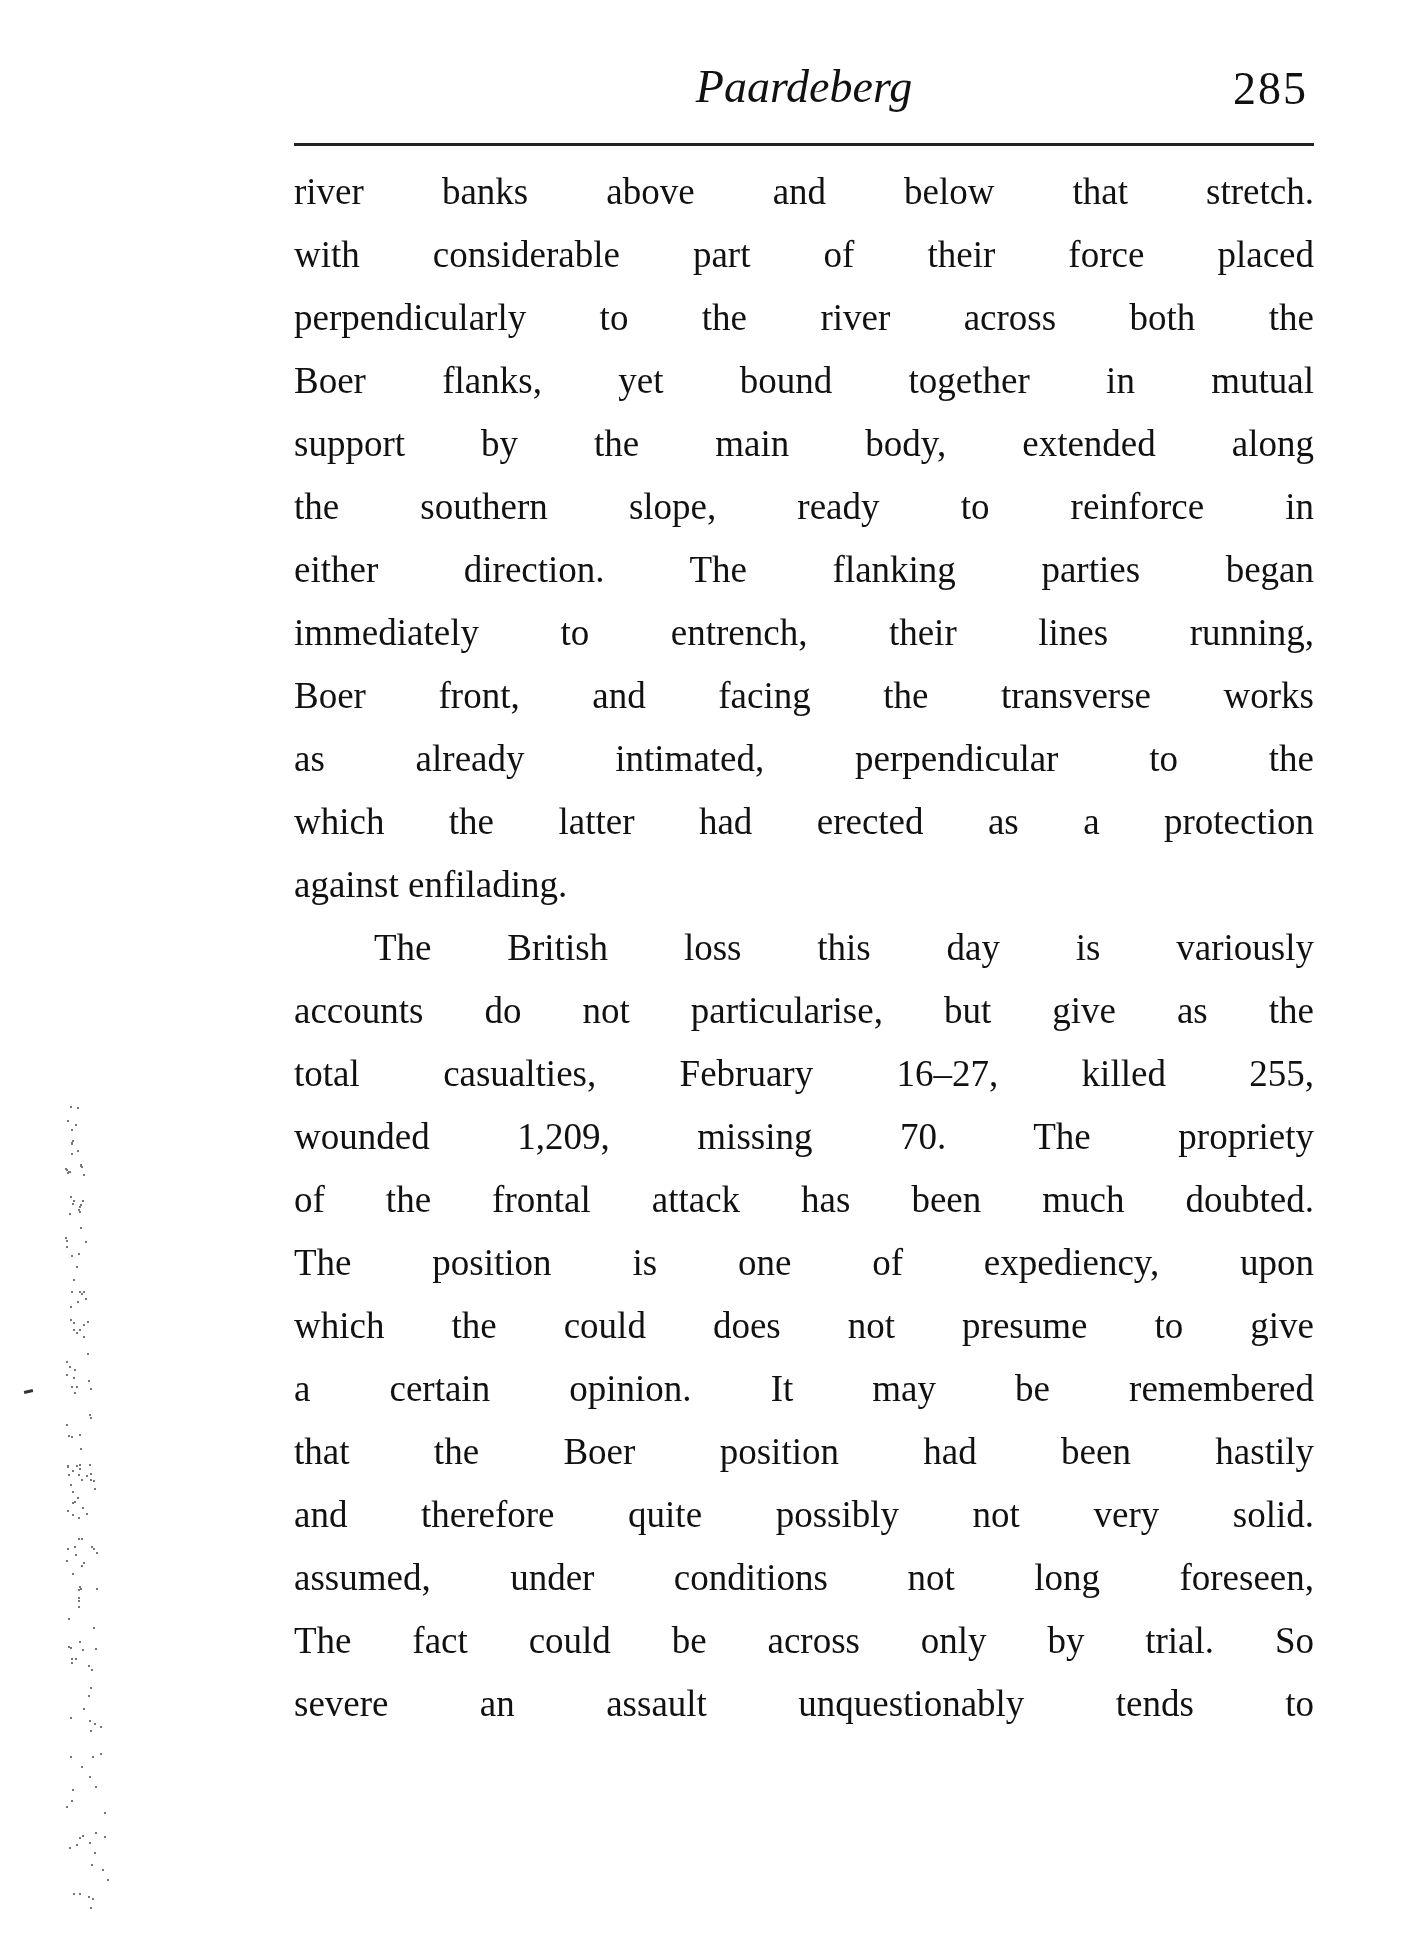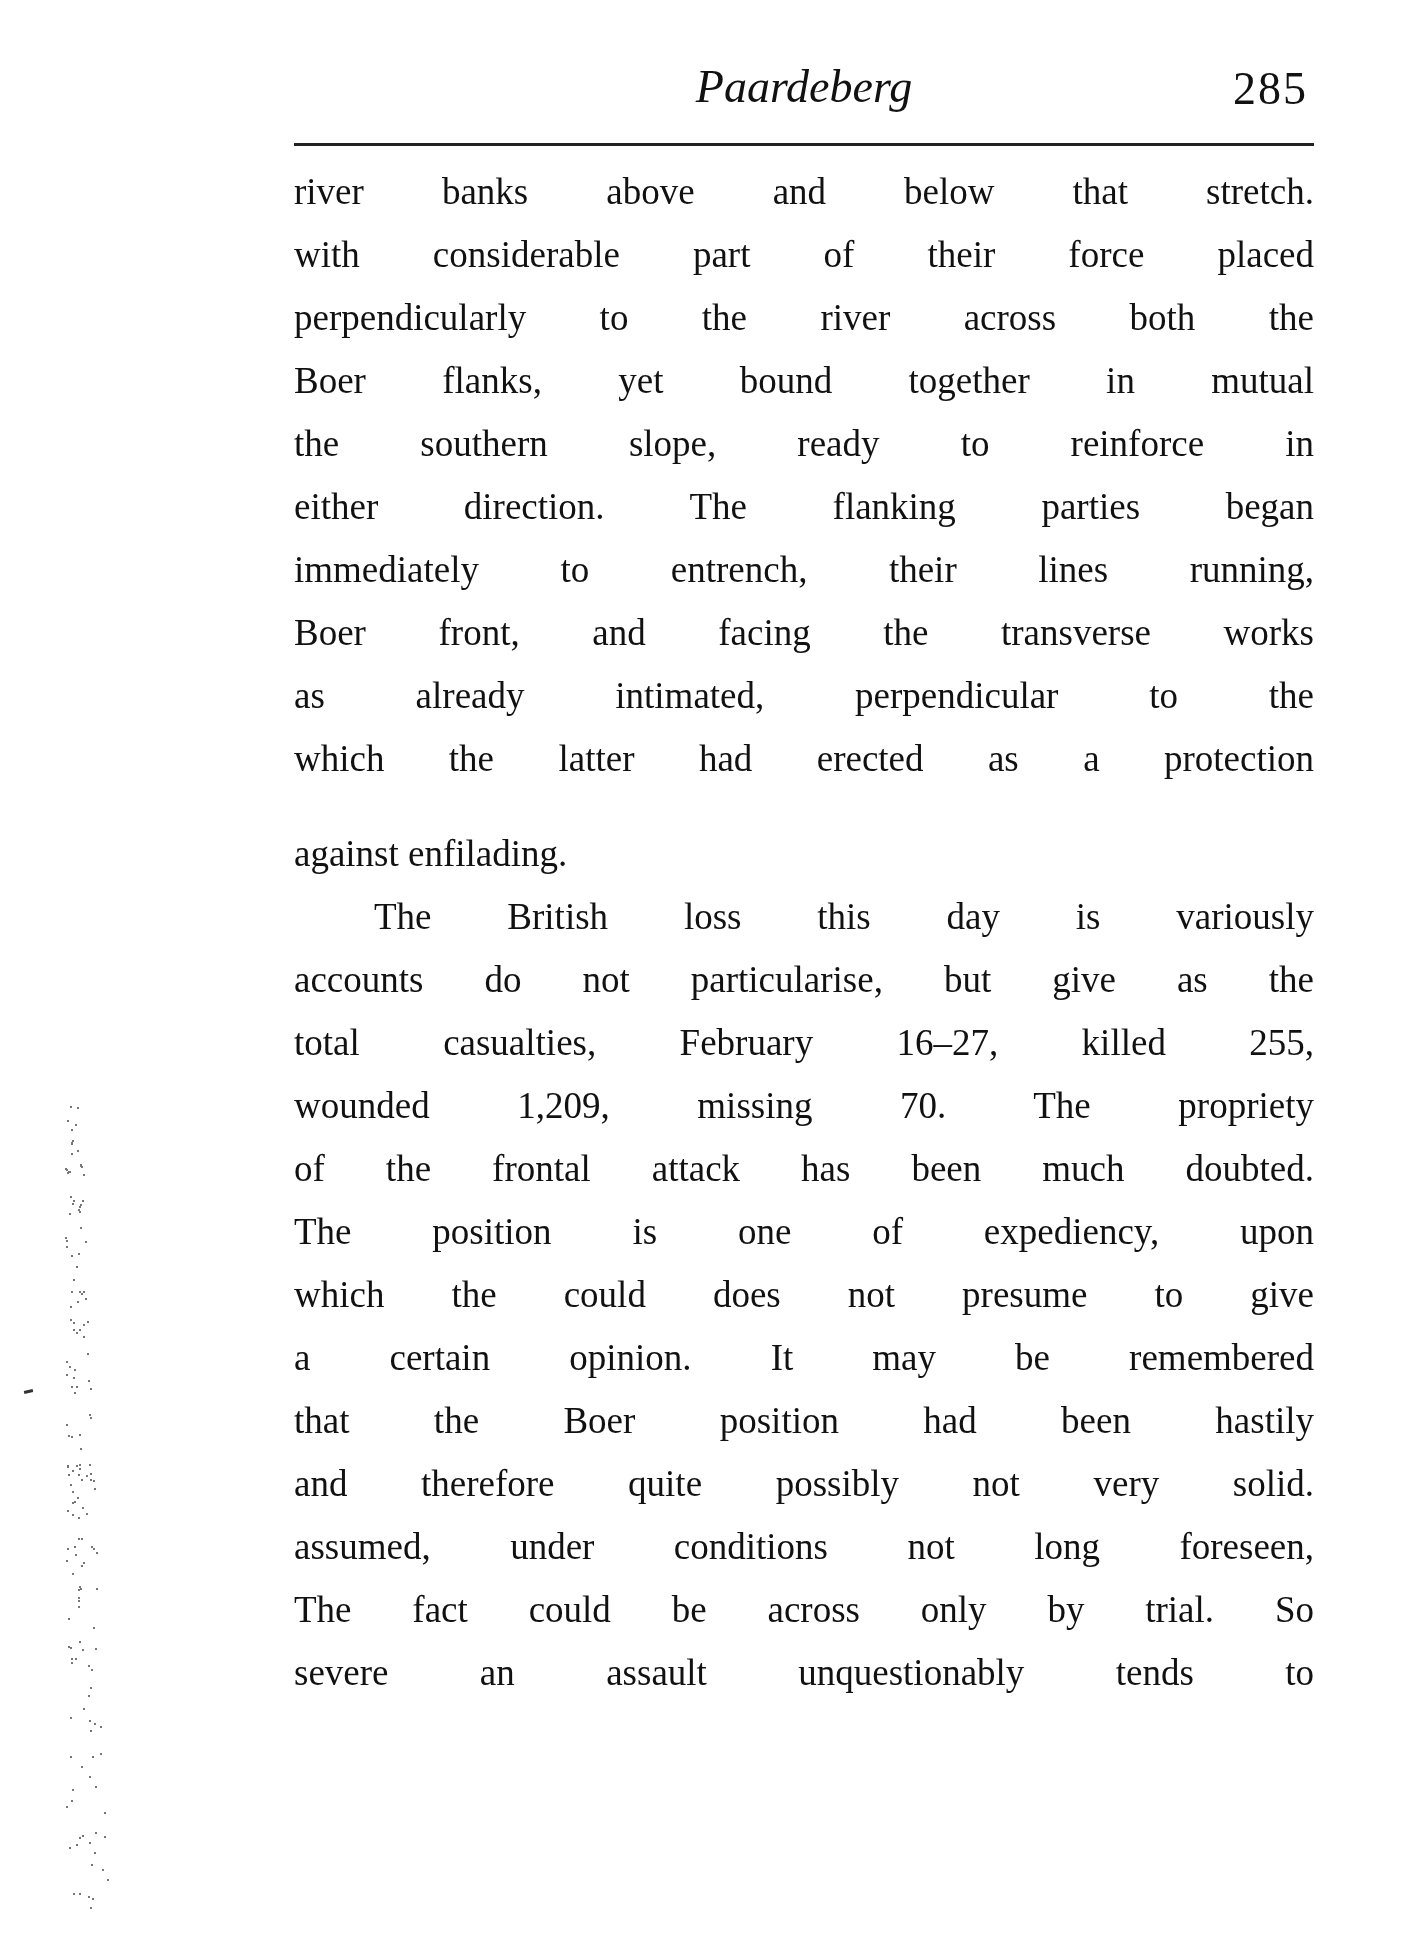--- a/index.html
+++ b/index.html
@@ -6,40 +6,41 @@
   body { width:1418px; height:1955px; position:relative; overflow:hidden;
          font-family:"Liberation Serif","DejaVu Serif",serif; color:#111; }
   .header { position:absolute; left:294px; top:52px; width:1020px; height:80px; }
   .running-title { position:absolute; left:0; right:0; top:8px; text-align:center;
                    font-style:italic; font-size:46px; }
   .page-number { position:absolute; right:6px; top:10px; font-size:46px; letter-spacing:2px; }
   .rule { position:absolute; left:294px; top:143px; width:1020px; height:0; border-top:3px solid #222; }
   .body-text { position:absolute; left:294px; top:160px; width:1020px; }
   .line { display:block; height:63px; line-height:63px; font-size:37px;
           text-align:justify; text-align-last:justify; white-space:nowrap; }
-  .line.last { text-align-last:left;margin-top:32px; }
+  .line.last { text-align-last:left; }
   .line.indent { padding-left:80px; }
   .speckles { position:absolute; left:55px; top:1100px; width:50px; height:840px; }
   .speckles i { position:absolute; width:2px; height:2px; background:#777; }
   .dash { position:absolute; left:24px; top:1390px; width:9px; height:3px; background:#333; transform:rotate(-12deg); }
 </style>
 </head>
 <body>
 
 <div class="header">
   <span class="running-title">Paardeberg</span>
   <span class="page-number">285</span>
 </div>
 <div class="rule"></div>
 
 <div class="body-text" id="body-text">
     <span class="line">river banks above and below that stretch.</span>
     <span class="line">with considerable part of their force placed</span>
     <span class="line">perpendicularly to the river across both the</span>
     <span class="line">Boer flanks, yet bound together in mutual</span>
+    <span class="line">support by the main body, extended along</span>
     <span class="line">the southern slope, ready to reinforce in</span>
     <span class="line">either direction. The flanking parties began</span>
     <span class="line">immediately to entrench, their lines running,</span>
     <span class="line">Boer front, and facing the transverse works</span>
     <span class="line">as already intimated, perpendicular to the</span>
     <span class="line">which the latter had erected as a protection</span>
     <span class="line last">against enfilading.</span>
     <span class="line indent">The British loss this day is variously</span>
     <span class="line">accounts do not particularise, but give as the</span>
     <span class="line">total casualties, February 16–27, killed 255,</span>

